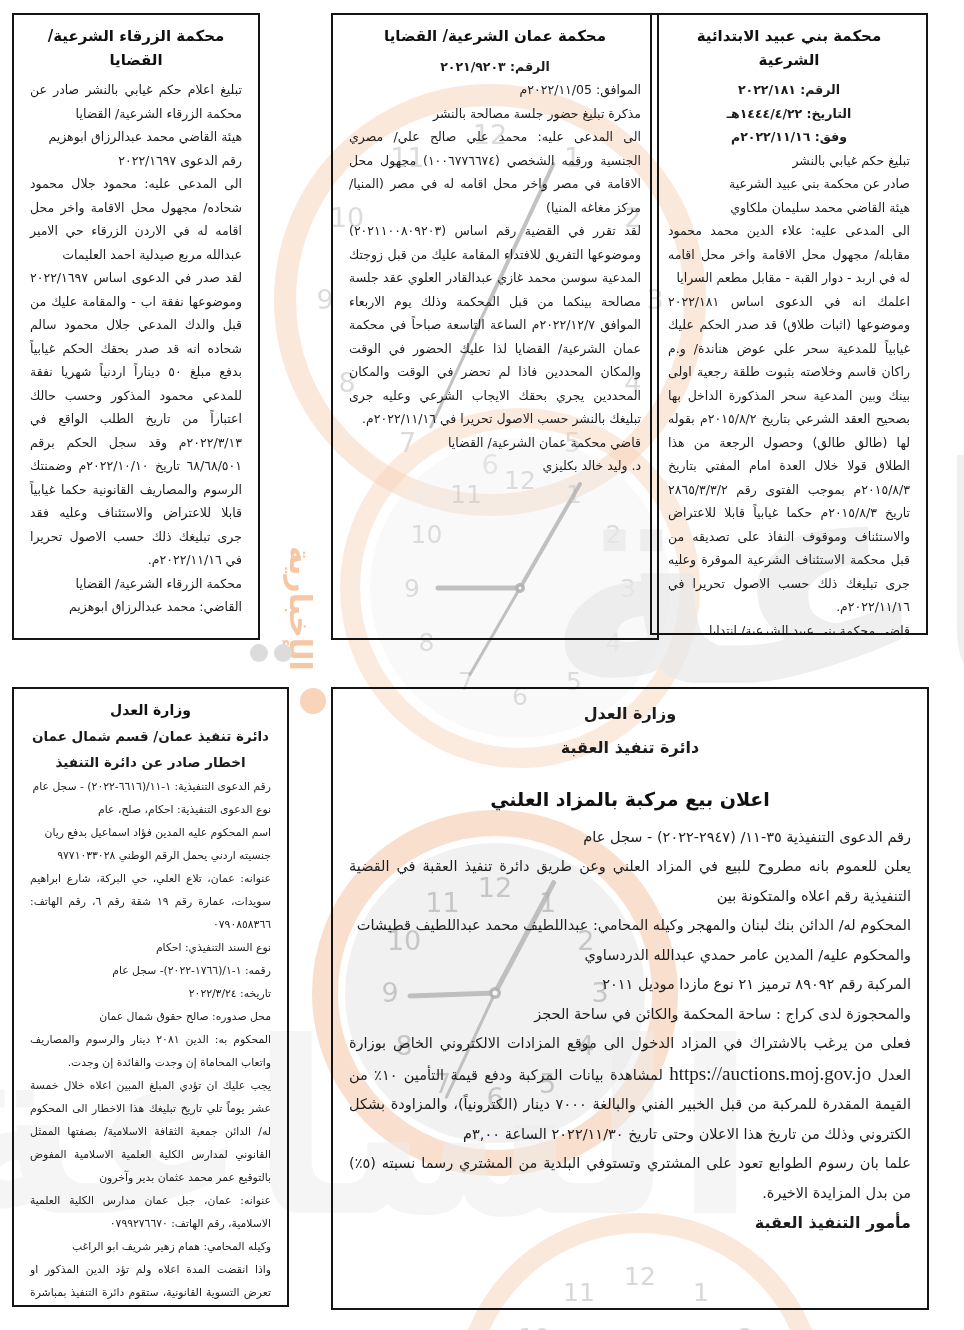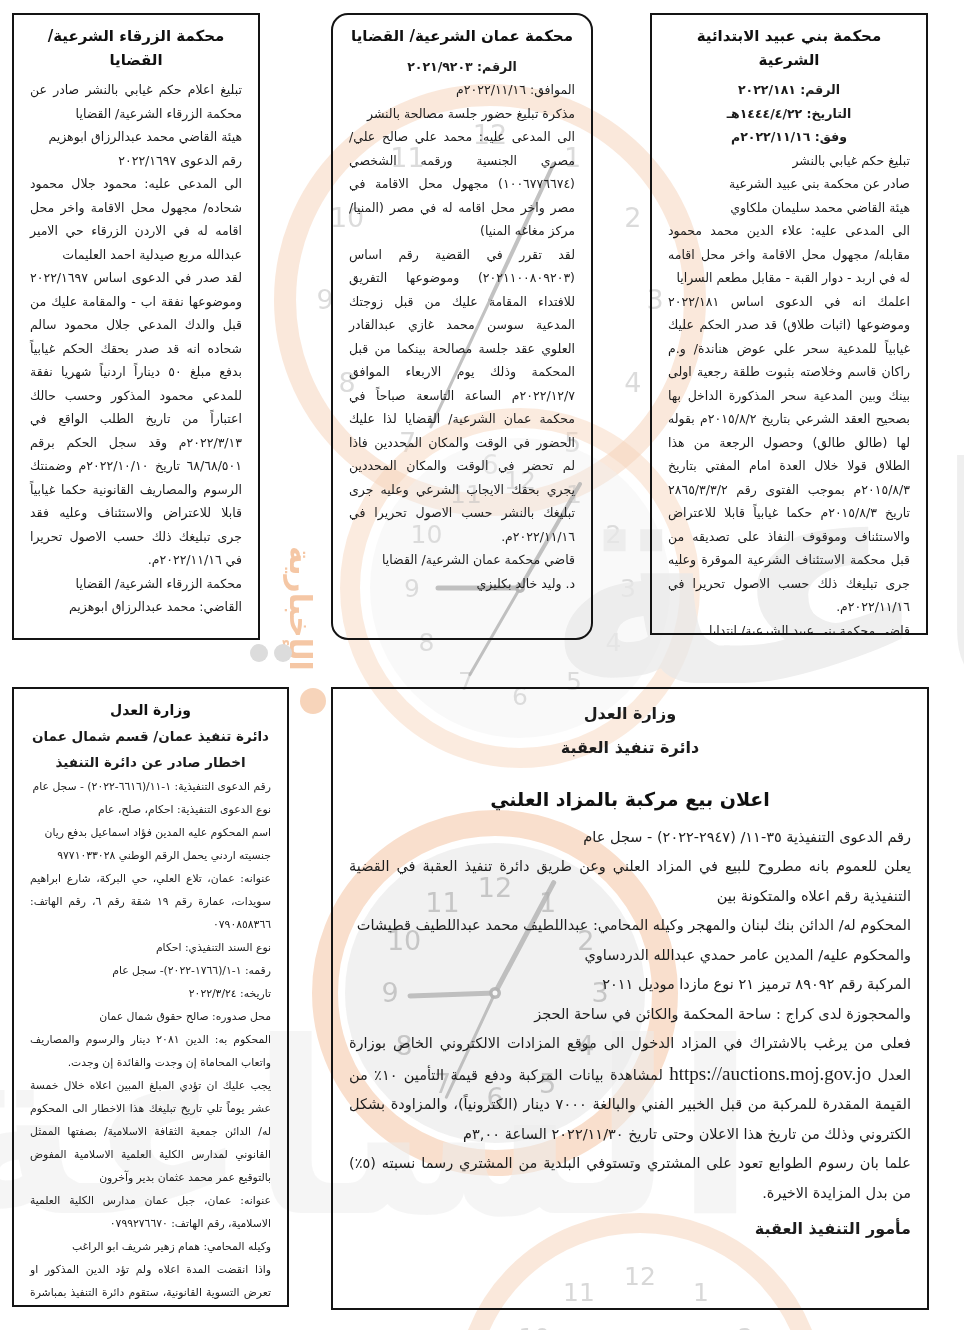--- a/index.html
+++ b/index.html
@@ -16,30 +16,30 @@
   .wm-dot{border-radius:50%;}
   
   .notice{position:absolute;z-index:1;box-sizing:border-box;border:2px solid #141414;
           background:transparent;padding:8px 16px;text-align:justify;overflow:hidden;}
   .notice p{margin:0;}
   .notice h2{margin:2px 0 6px;text-align:center;font-size:15px;font-weight:bold;color:#111;}
   .c{text-align:center;}
   .r{text-align:right;}
   .b{font-weight:bold;}
   #notice-bani  {left:650px;top:13px;width:278px;height:622px;font-size:12.5px;line-height:23.5px;}
-  #notice-amman {left:331px;top:13px;width:262px;height:627px;font-size:12.5px;line-height:23.5px;border-radius:17px;}
+  #notice-amman {left:331px;top:13px;width:328px;height:627px;font-size:12.5px;line-height:23.5px;}
   #notice-zarqa {left:12px; top:13px;width:248px;height:627px;font-size:12.5px;line-height:23.5px;}
   #notice-exec  {left:12px; top:687px;width:277px;height:620px;font-size:10.8px;line-height:23px;}
   #notice-aqaba {left:331px;top:687px;width:598px;height:623px;font-size:14.5px;line-height:29.5px;border-width:2.5px;}
   #notice-exec h2{font-size:14px;margin:0;line-height:26px;}
   #notice-exec .h-sub{font-size:13.5px;font-weight:bold;text-align:center;line-height:26px;}
   #notice-aqaba .h-min{font-size:16px;font-weight:bold;text-align:center;line-height:34px;margin:0;}
   #notice-aqaba .h-dept{font-size:16px;font-weight:bold;text-align:center;line-height:34px;margin:0;}
   #notice-aqaba h2{font-size:19px;margin:20px 0 8px;}
-  #notice-aqaba .sig{font-size:16px;font-weight:bold;margin-top:6px;}
+  #notice-aqaba .sig{font-size:16px;font-weight:bold;margin-top:0;}
   .meta{margin:0;}
   .sig1{padding-left:10px;}
   .url-latin{font-family:"Liberation Serif",serif;font-size:19px;unicode-bidi:embed;direction:ltr;}
 </style>
 </head>
 <body>
 
 <div id="page">
 
   <svg id="wm-svg" class="wm" width="964" height="1330" viewBox="0 0 964 1330">
@@ -127,21 +127,21 @@
     <p class="r">هيئة القاضي محمد سليمان ملكاوي</p>
     <p>الى المدعى عليه: علاء الدين محمد محمود مقابله/ مجهول محل الاقامة واخر محل اقامه له في اربد - دوار القبة - مقابل مطعم السرايا</p>
     <p>اعلمك انه في الدعوى اساس ٢٠٢٢/١٨١ وموضوعها (اثبات طلاق) قد صدر الحكم عليك غيابياً للمدعية سحر علي عوض هناندة/ و.م راكان قاسم وخلاصته بثبوت طلقة رجعية اولى بينك وبين المدعية سحر المذكورة الداخل بها بصحيح العقد الشرعي بتاريخ ٢٠١٥/٨/٢م بقوله لها (طالق طالق) وحصول الرجعة من هذا الطلاق قولا خلال العدة امام المفتي بتاريخ ٢٠١٥/٨/٣م بموجب الفتوى رقم ٢٨٦٥/٣/٣/٢ تاريخ ٢٠١٥/٨/٣م حكما غيابياً قابلا للاعتراض والاستئناف وموقوف النفاذ على تصديقه من قبل محكمة الاستئناف الشرعية الموقرة وعليه جرى تبليغك ذلك حسب الاصول تحريرا في ٢٠٢٢/١١/١٦م.</p>
     <p class="r sig1">قاضي محكمة بني عبيد الشرعية/ انتدابا</p>
 
   </section>
 
   <section class="notice" id="notice-amman">
     <h2>محكمة عمان الشرعية/ القضايا</h2>
     <p class="meta c b">الرقم: ٢٠٢١/٩٢٠٣</p>
-    <p class="meta r">الموافق: ٢٠٢٢/١١/١٦م</p>
+    <p class="meta r">الموافق: ٢٠٢٢/١١/05م</p>
     <p class="r">مذكرة تبليغ حضور جلسة مصالحة بالنشر</p>
     <p>الى المدعى عليه: محمد علي صالح علي/ مصري الجنسية ورقمه الشخصي (١٠٠٦٧٧٦٦٧٤) مجهول محل الاقامة في مصر واخر محل اقامه له في مصر (المنيا/ مركز مغاغه المنيا)</p>
     <p>لقد تقرر في القضية رقم اساس (٢٠٢١١٠٠٨٠٩٢٠٣) وموضوعها التفريق للافتداء المقامة عليك من قبل زوجتك المدعية سوسن محمد غازي عبدالقادر العلوي عقد جلسة مصالحة بينكما من قبل المحكمة وذلك يوم الاربعاء الموافق ٢٠٢٢/١٢/٧م الساعة التاسعة صباحاً في محكمة عمان الشرعية/ القضايا لذا عليك الحضور في الوقت والمكان المحددين فاذا لم تحضر في الوقت والمكان المحددين يجري بحقك الايجاب الشرعي وعليه جرى تبليغك بالنشر حسب الاصول تحريرا في ٢٠٢٢/١١/١٦م.</p>
     <p class="r sig1">قاضي محكمة عمان الشرعية/ القضايا</p>
     <p class="r">د. وليد خالد بكليزي</p>
   </section>
 
   <section class="notice" id="notice-zarqa">
     <h2>محكمة الزرقاء الشرعية/ القضايا</h2>
     <p>تبليغ اعلام حكم غيابي بالنشر صادر عن محكمة الزرقاء الشرعية/ القضايا</p>

